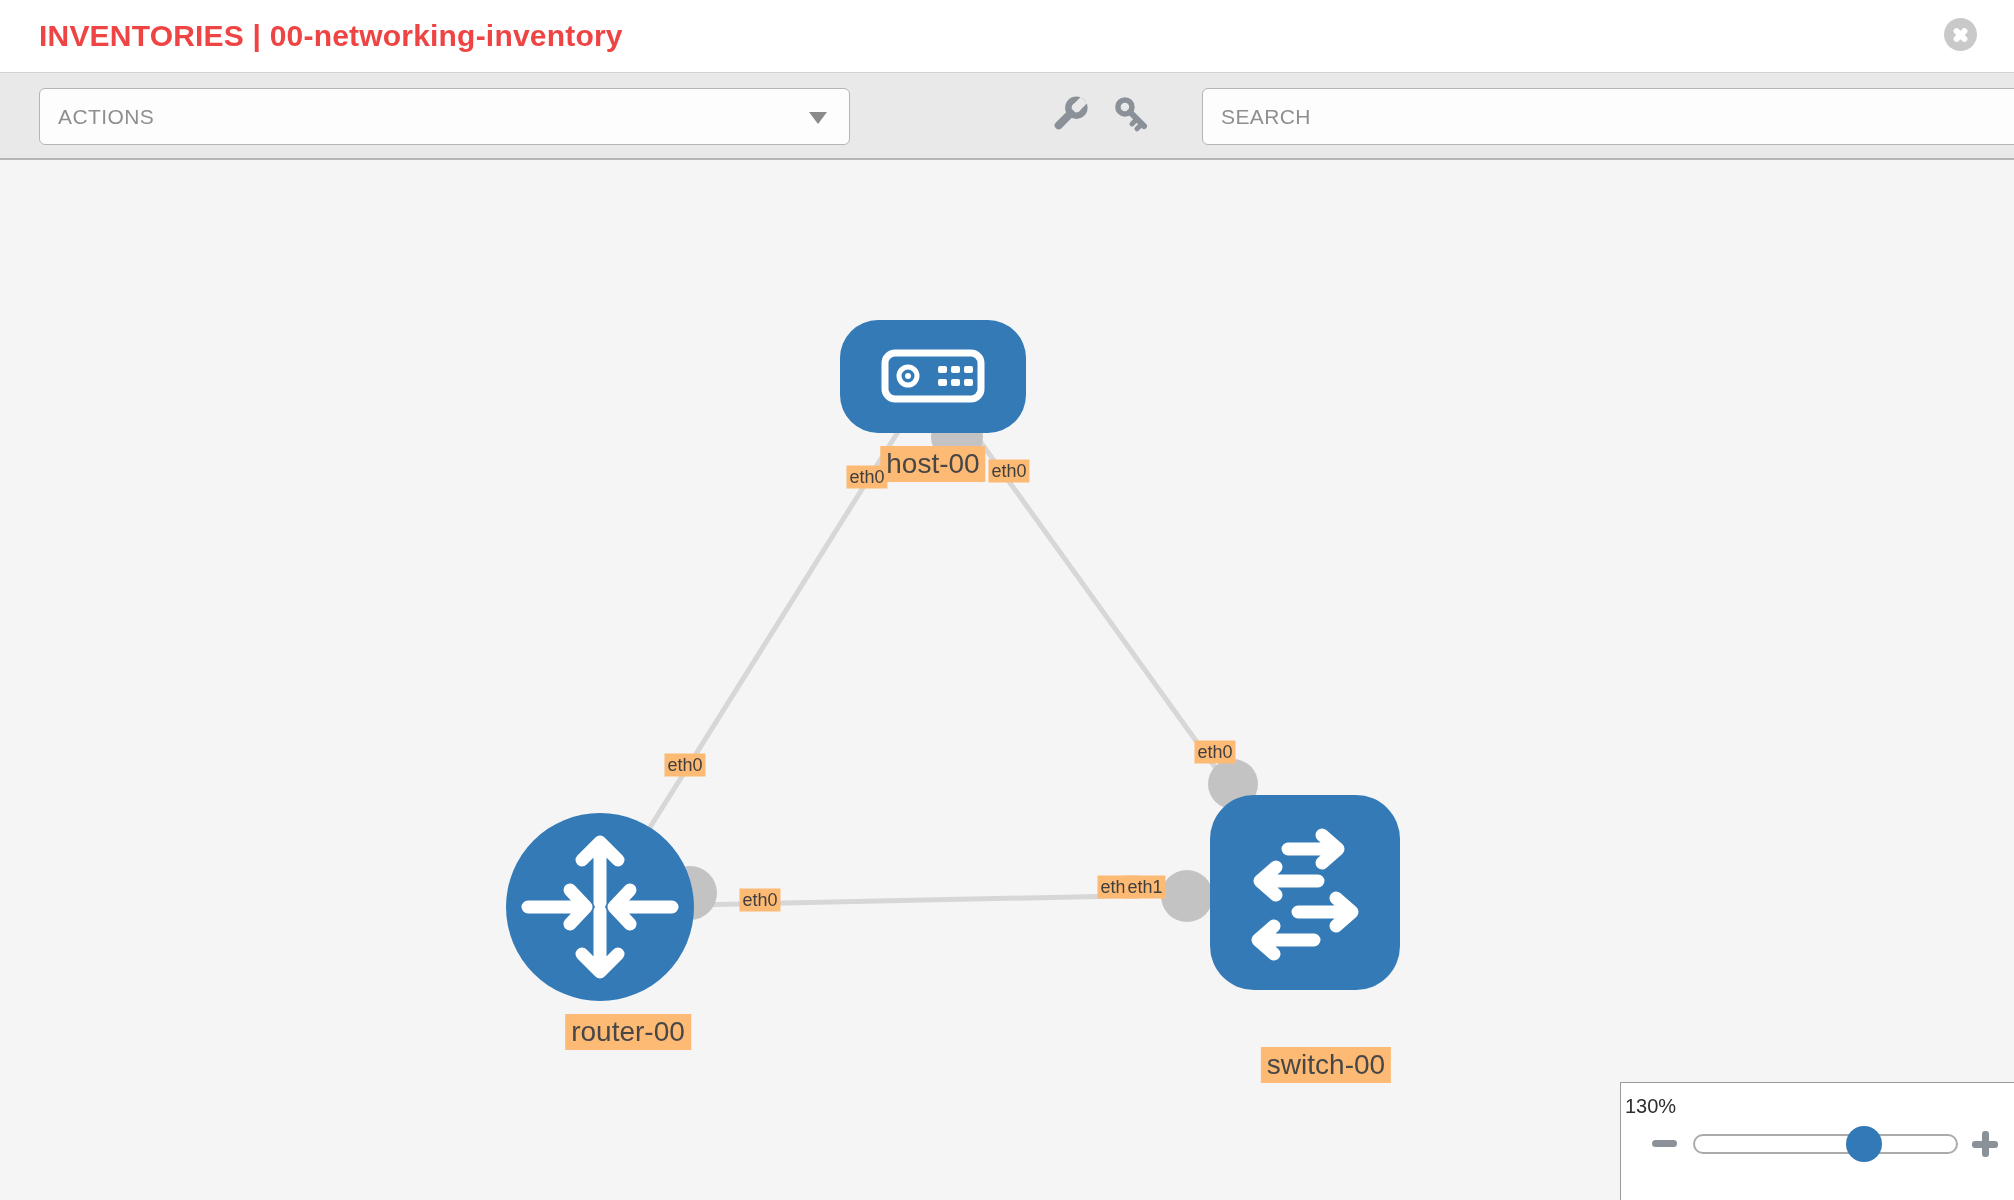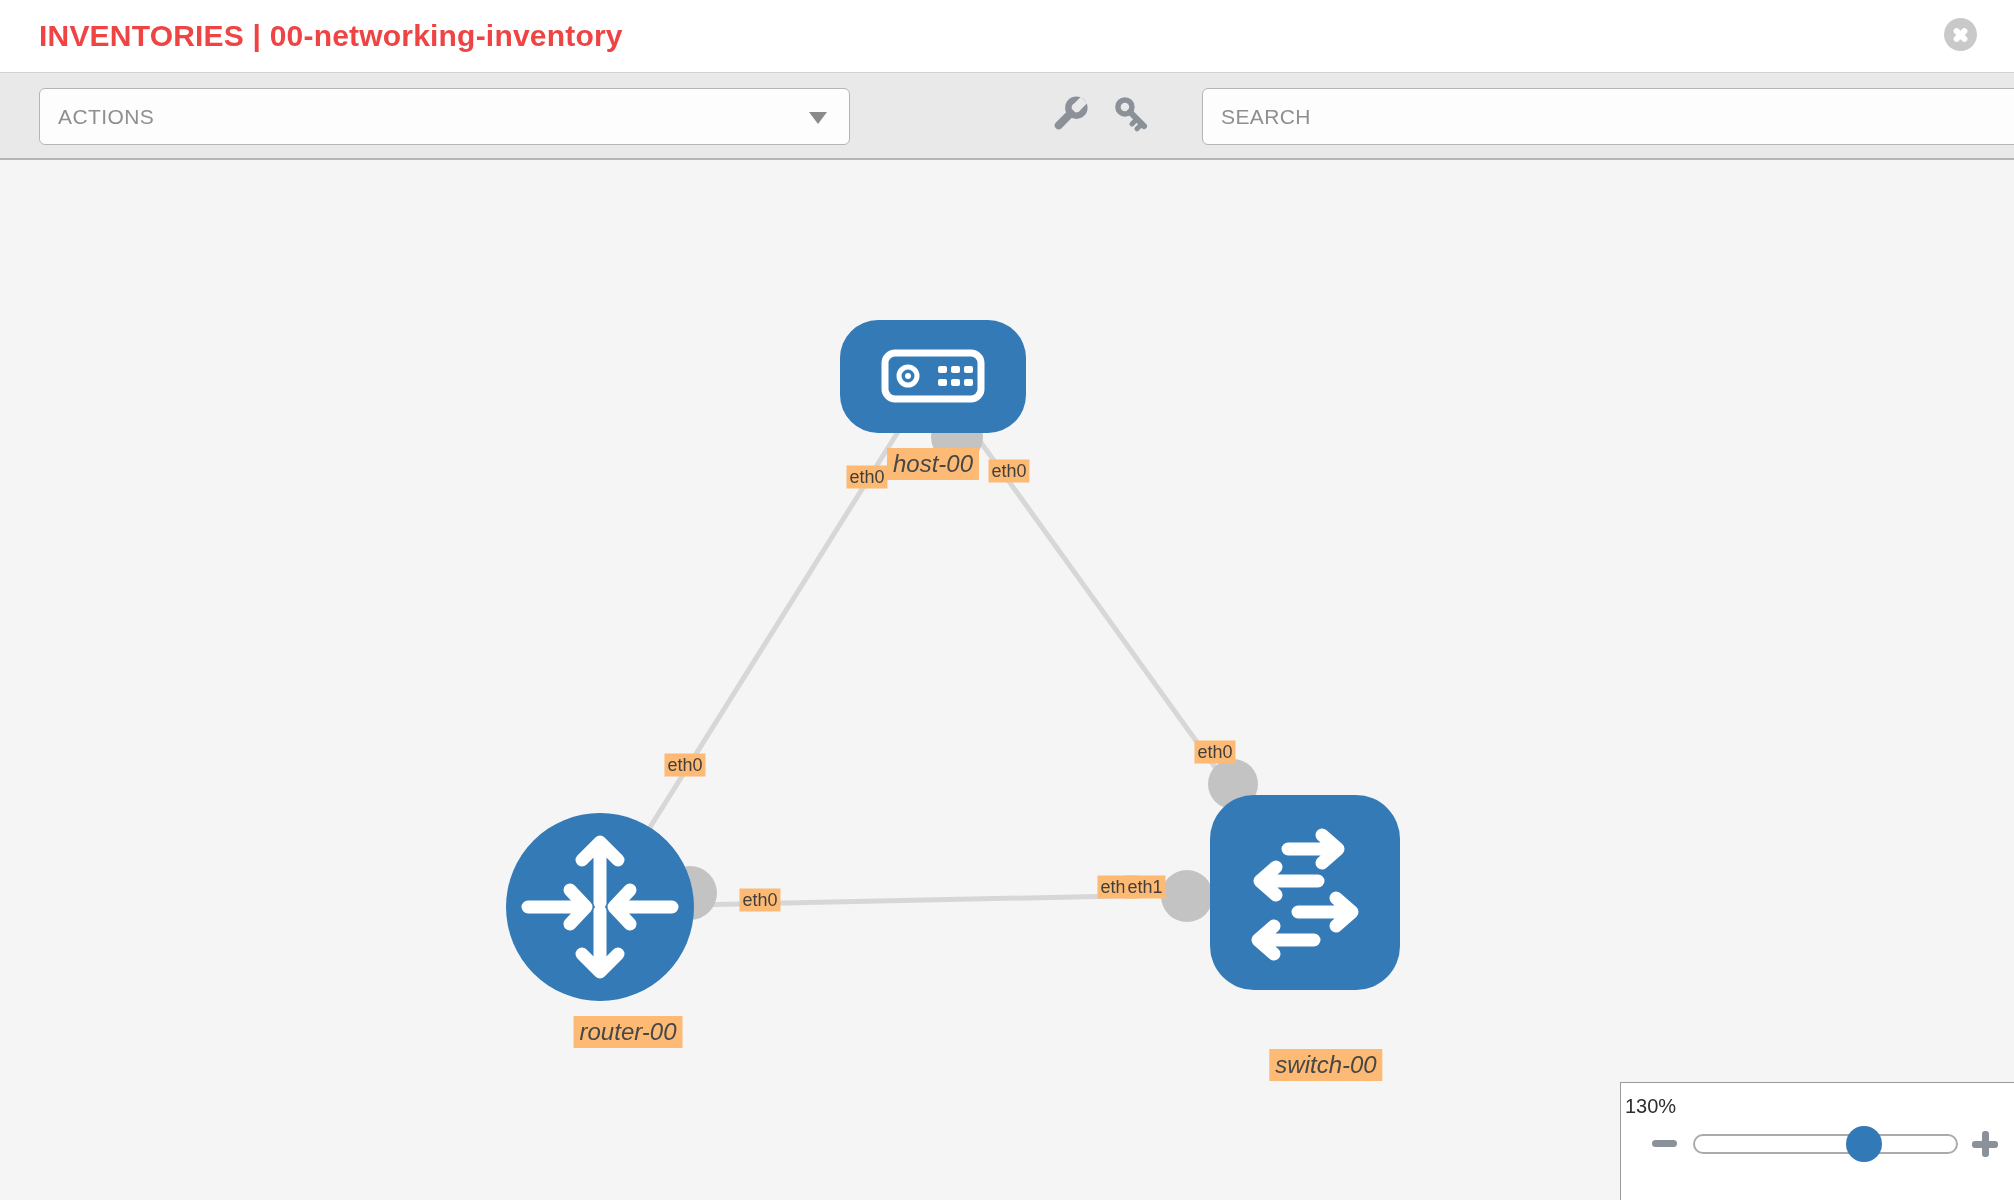--- a/index.html
+++ b/index.html
@@ -20,21 +20,21 @@
   .combo-caret { position:absolute; right:22px; top:23px; width:0; height:0; border-left:9px solid transparent; border-right:9px solid transparent; border-top:12px solid #8a8a8a; }
   .combo-actions { left:39px; width:811px; }
   .combo-search  { left:1202px; width:965px; }
   .tool-icon { position:absolute; top:94px; width:44px; height:44px; cursor:pointer; z-index:21; }
   .tool-wrench { left:1048px; }
   .tool-key    { left:1111px; }
 
   
   .diagram-svg { position:absolute; left:0; top:0; z-index:1; }
   .graph-label { position:absolute; transform:translate(-50%,-50%); background:#fdba74; white-space:nowrap; z-index:5; }
-  .node-label { font-size:24px; color:#474747; padding:2px 6px;font-style:italic; }
+  .node-label { font-size:28px; color:#474747; padding:2px 6px; }
   .eth-label  { font-size:18px; color:#3f3f3f; padding:1px 3px; }
   .under { z-index:4; }
 
   
   .zoom-panel { position:absolute; left:1620px; top:1082px; width:396px; height:120px; background:#ffffff; border:1px solid #9a9a9a; z-index:20; }
   .zoom-value { position:absolute; left:4px; top:12px; width:394px; text-align:left; font-size:20px; color:#2e2e2e; }
   .zoom-minus { position:absolute; left:31px; top:57px; width:25px; height:7px; border-radius:3.5px; background:#8a9198; cursor:pointer; }
   .zoom-track { position:absolute; left:72px; top:51px; width:265px; height:20px; border:2px solid #ababab; border-radius:11px; background:#ffffff; cursor:pointer; }
   .zoom-thumb { position:absolute; left:225px; top:43px; width:36px; height:36px; border-radius:50%; background:#3279b7; cursor:grab; }
   .zoom-plus { position:absolute; left:351px; top:48px; width:26px; height:26px; cursor:pointer; }

